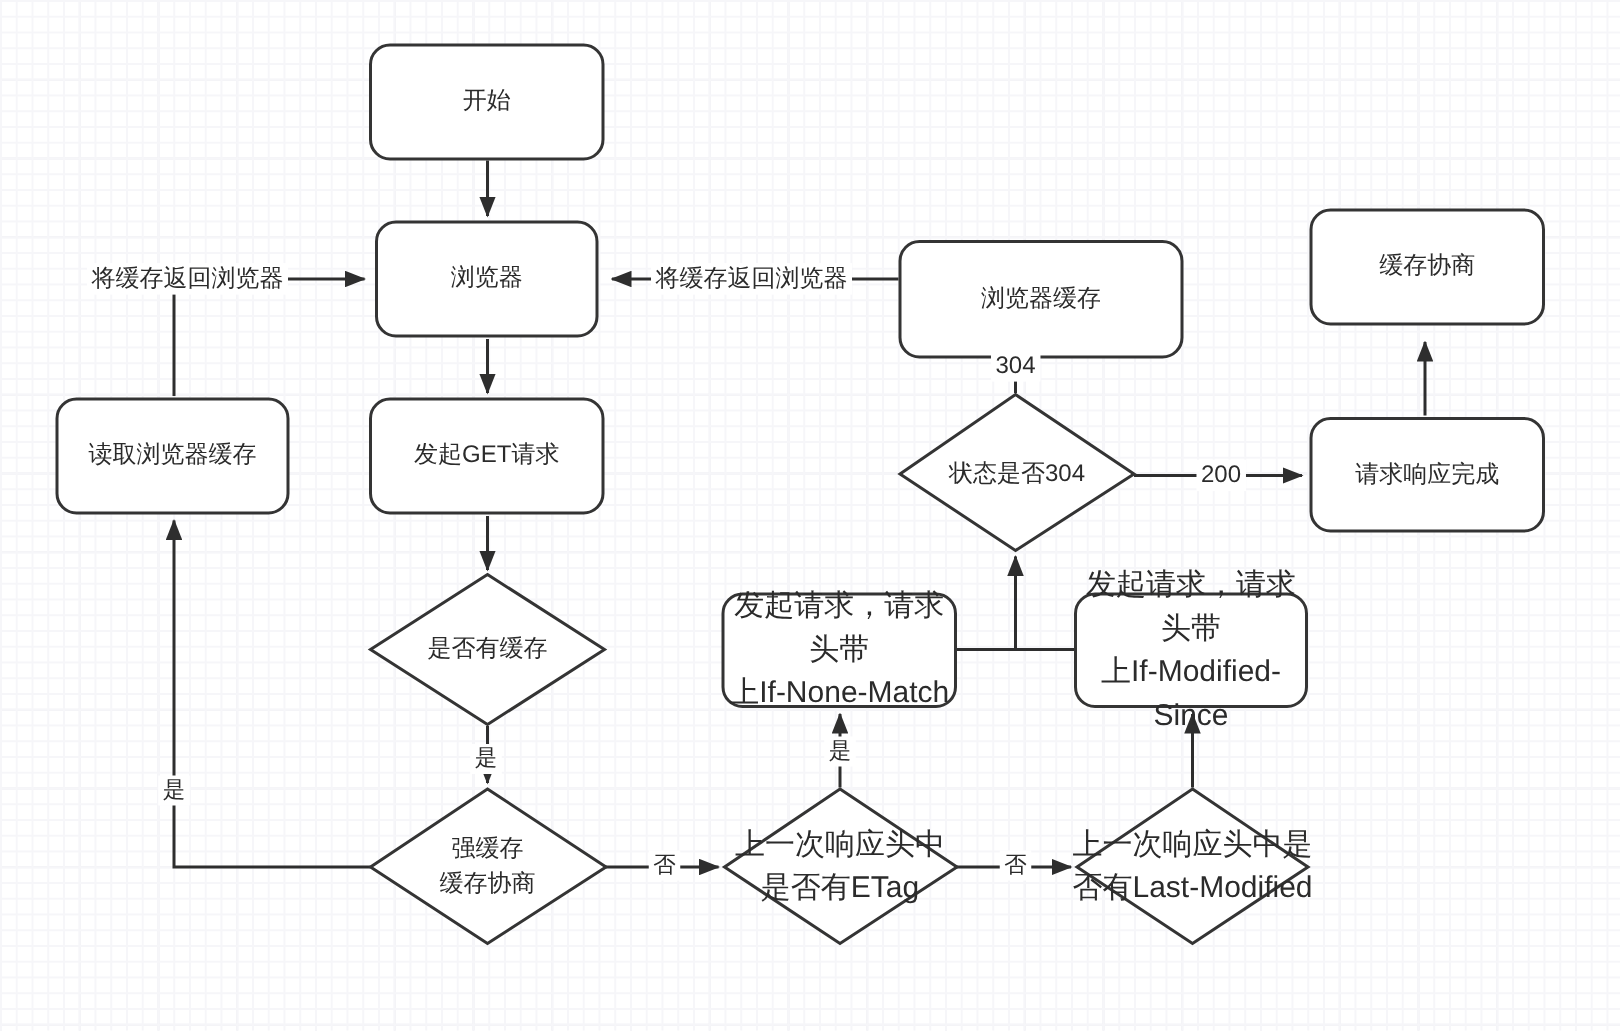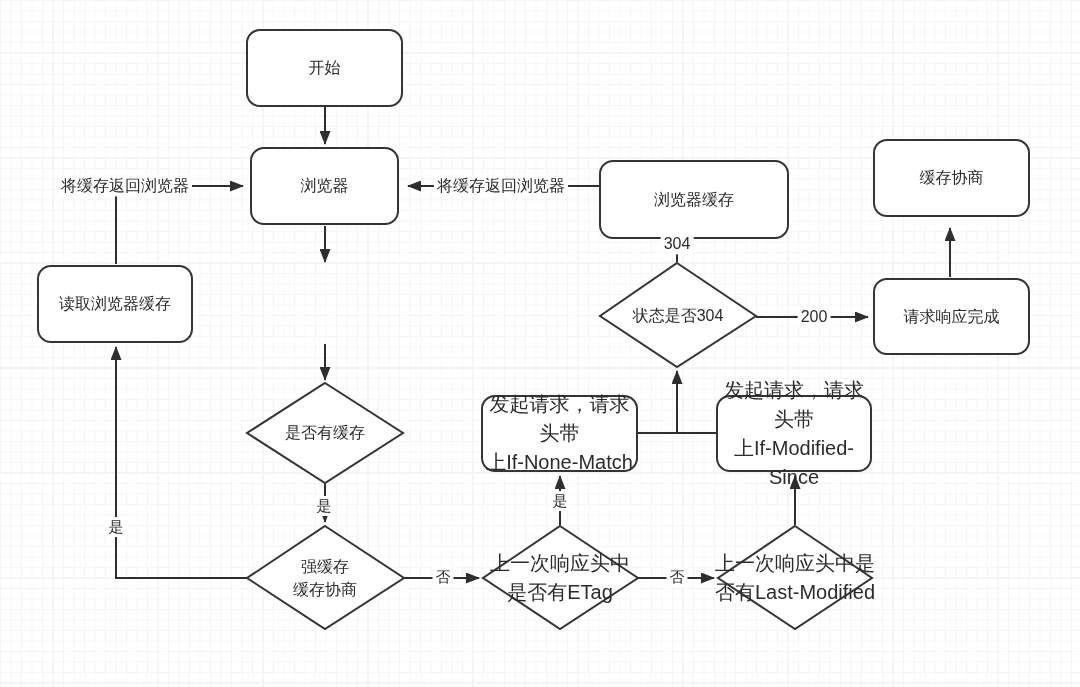--- a/index.html
+++ b/index.html
@@ -97,20 +97,23 @@
   </svg>
 
   <div class="box" style="left:246px;top:29px;width:157px;height:78px">
     <span>开始</span>
   </div>
 
   <div class="box" style="left:250px;top:147px;width:149px;height:78px">
     <span>浏览器</span>
   </div>
 
+  <div class="box" style="left:246px;top:265px;width:157px;height:78px">
+    <span>发起GET请求</span>
+  </div>
 
   <div class="box" style="left:37px;top:265px;width:156px;height:78px">
     <span>读取浏览器缓存</span>
   </div>
 
   <div class="box" style="left:599px;top:160px;width:190px;height:79px">
     <span>浏览器缓存</span>
   </div>
 
   <div class="box" style="left:873px;top:139px;width:157px;height:78px">

